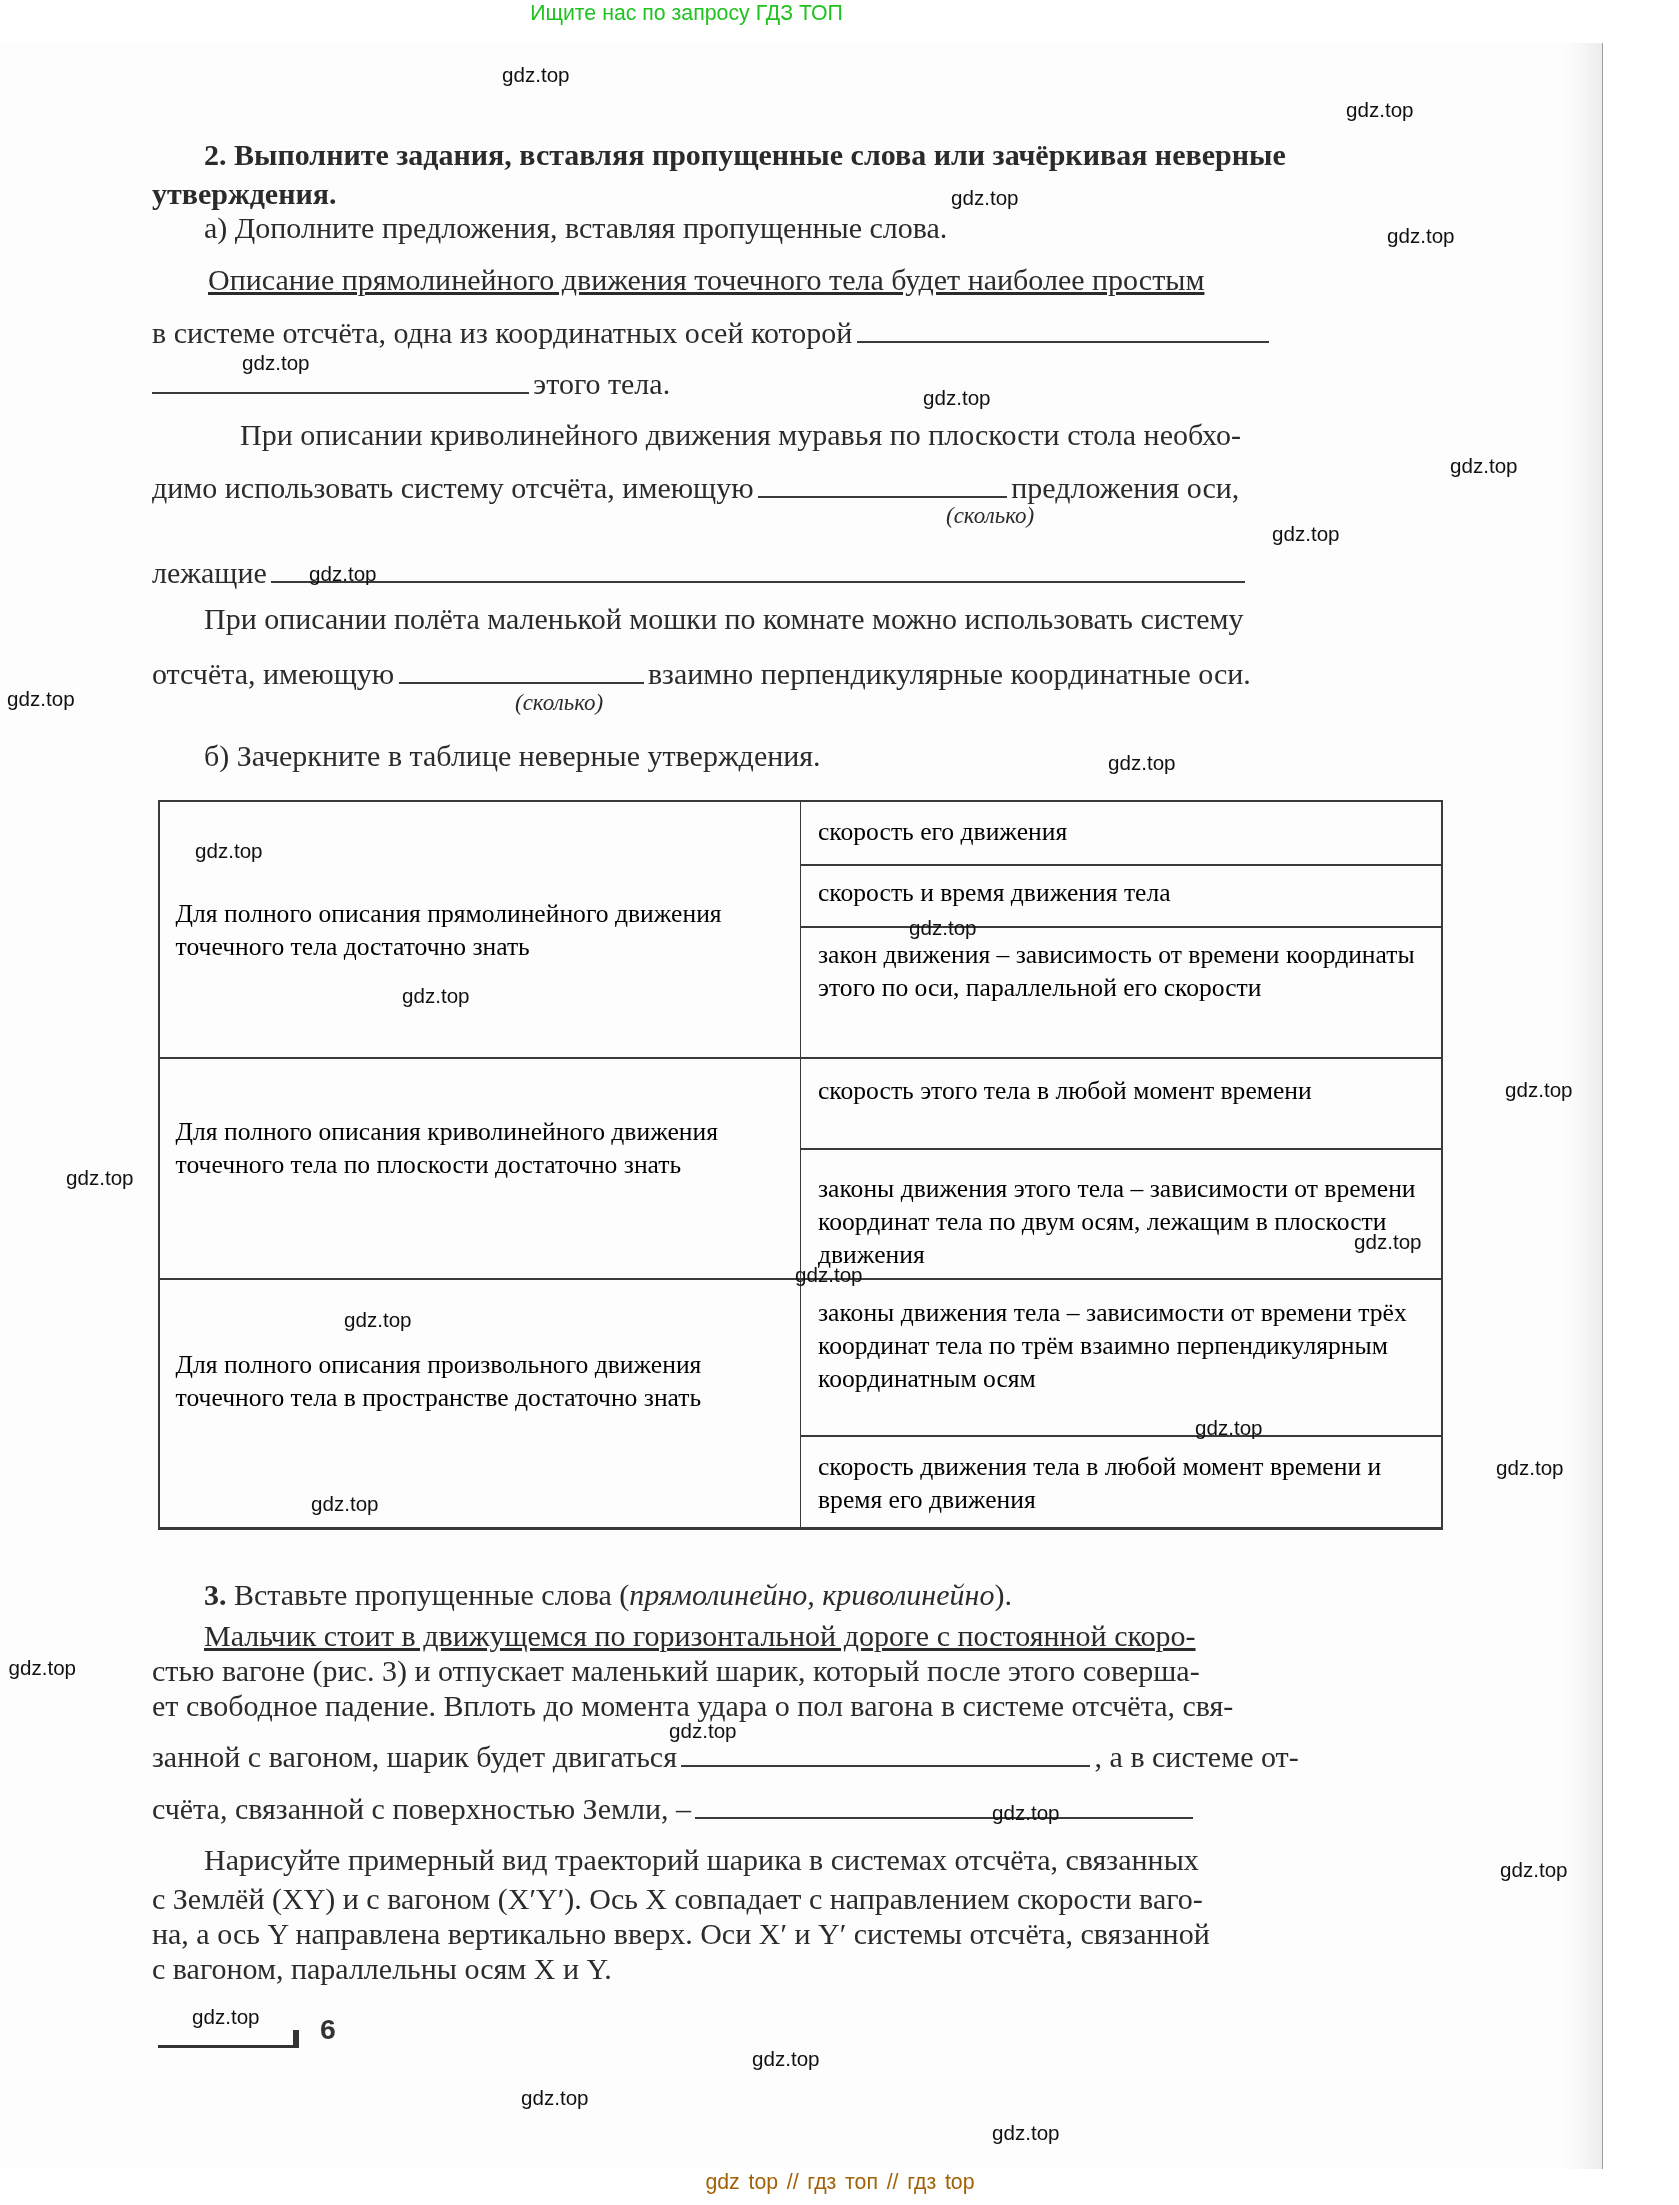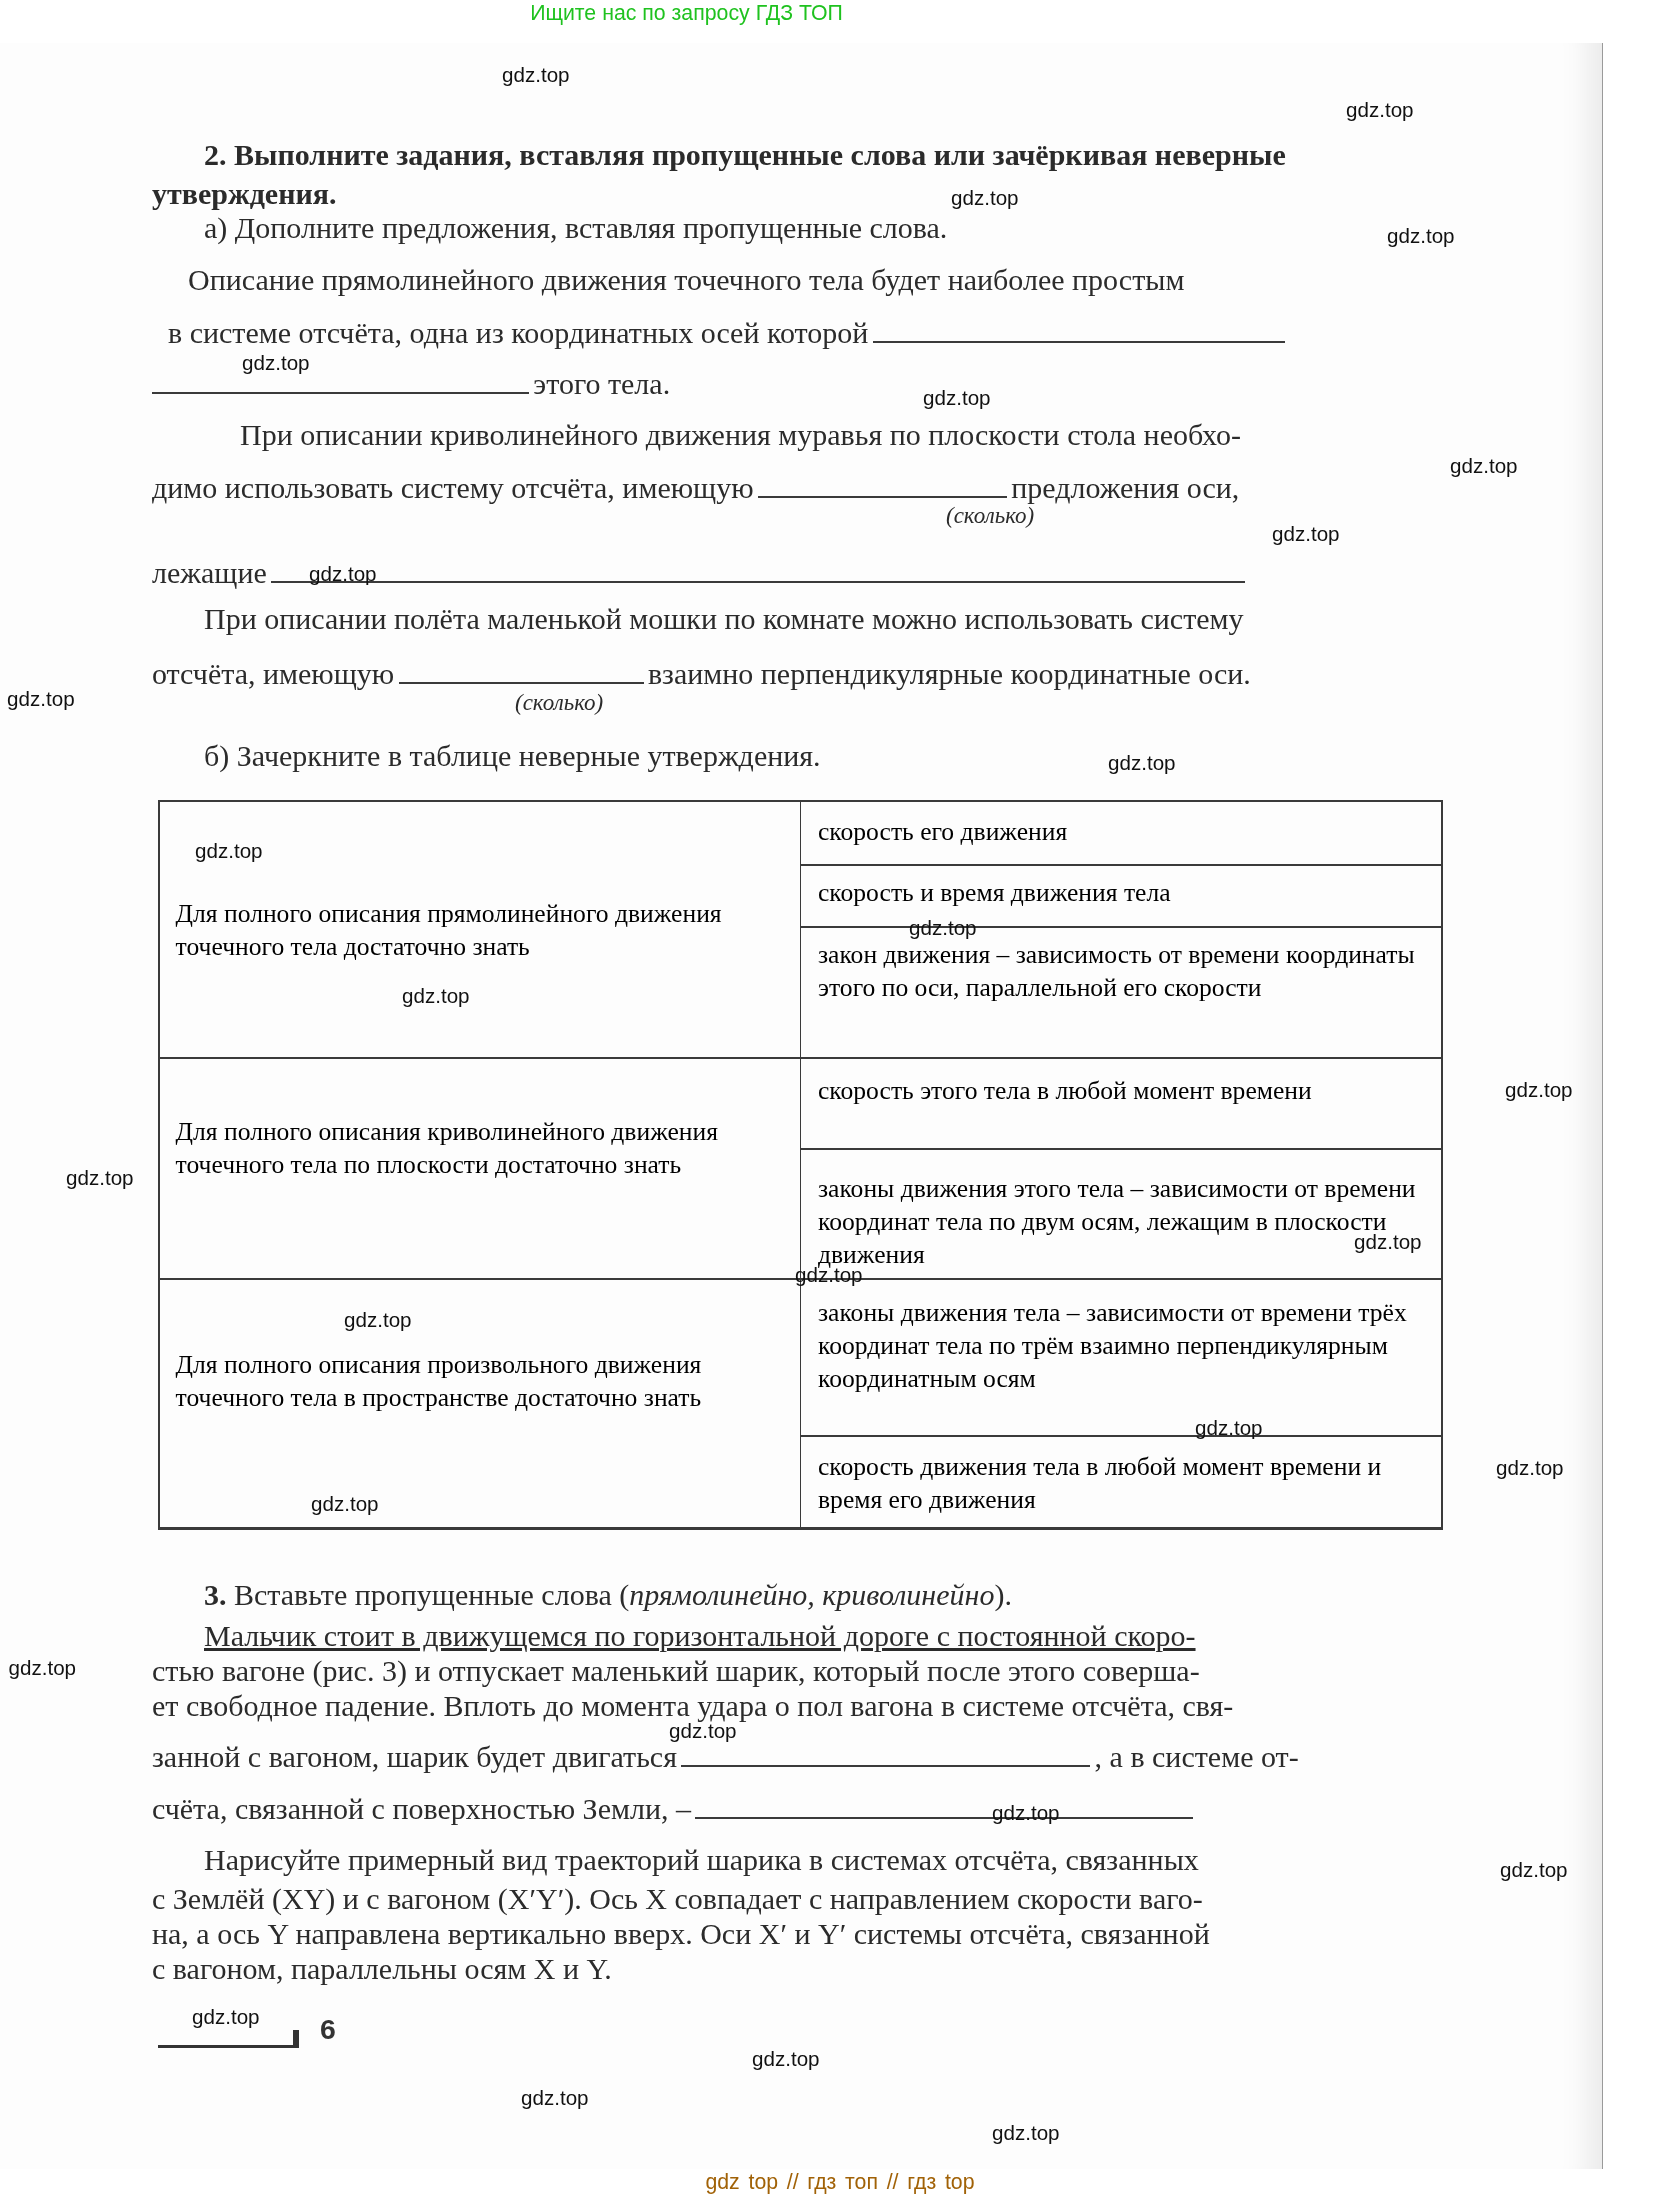--- a/index.html
+++ b/index.html
@@ -71,22 +71,22 @@
 <body>
 
 <div class="page-scan"></div>
 
 <div class="top-banner">Ищите нас по запросу ГДЗ ТОП</div>
 
 <div class="line" style="left:204px; top:138px;"><span class="bold">2.</span> <span class="bold">Выполните задания, вставляя пропущенные слова или зачёркивая неверные</span></div>
 <div class="line bold" style="left:152px; top:177px;">утверждения.</div>
 <div class="line" style="left:204px; top:211px;">а) Дополните предложения, вставляя пропущенные слова.</div>
 
-<div class="line" style="left:188px; top:263px;">Описание прямолинейного движения точечного тела будет наиболее простым</div>
-<div class="line" style="left:152px; top:316px;margin-left:16px;"><span>в системе отсчёта, одна из координатных осей которой</span><span class="blank" style="width:412px;"></span></div>
+<div class="line" style="left:208px; top:263px;text-decoration:underline;">Описание прямолинейного движения точечного тела будет наиболее простым</div>
+<div class="line" style="left:152px; top:316px;"><span>в системе отсчёта, одна из координатных осей которой</span><span class="blank" style="width:412px;"></span></div>
 <div class="line" style="left:152px; top:367px;"><span class="blank" style="width:377px;margin-left:0;"></span><span>этого тела.</span></div>
 
 <div class="line" style="left:204px; top:418px;margin-left:36px;">При описании криволинейного движения муравья по плоскости стола необхо-</div>
 <div class="line" style="left:152px; top:471px;"><span>димо использовать систему отсчёта, имеющую</span><span class="blank" style="width:249px;"></span><span>предложения оси,</span></div>
 <div class="hint" style="left:946px; top:503px;">(сколько)</div>
 <div class="line" style="left:152px; top:556px;"><span>лежащие</span><span class="blank" style="width:974px;"></span></div>
 
 <div class="line" style="left:204px; top:602px;">При описании полёта маленькой мошки по комнате можно использовать систему</div>
 <div class="line" style="left:152px; top:657px;"><span>отсчёта, имеющую</span><span class="blank" style="width:245px;"></span><span>взаимно перпендикулярные координатные оси.</span></div>
 <div class="hint" style="left:515px; top:690px;">(сколько)</div>

